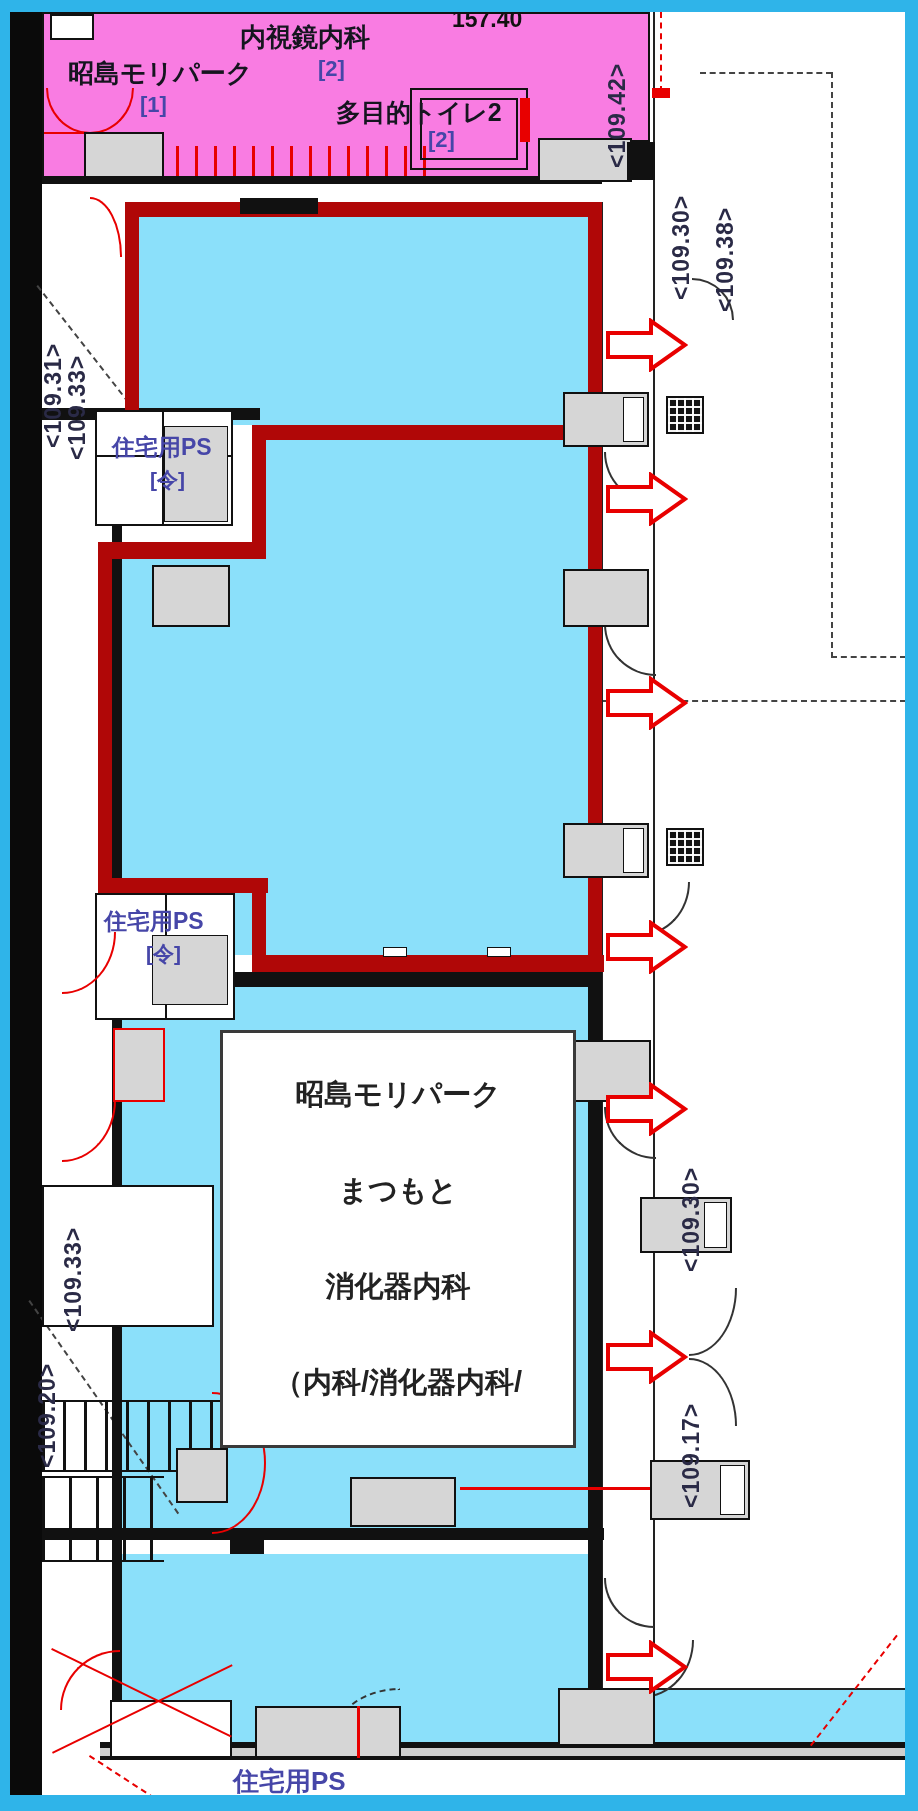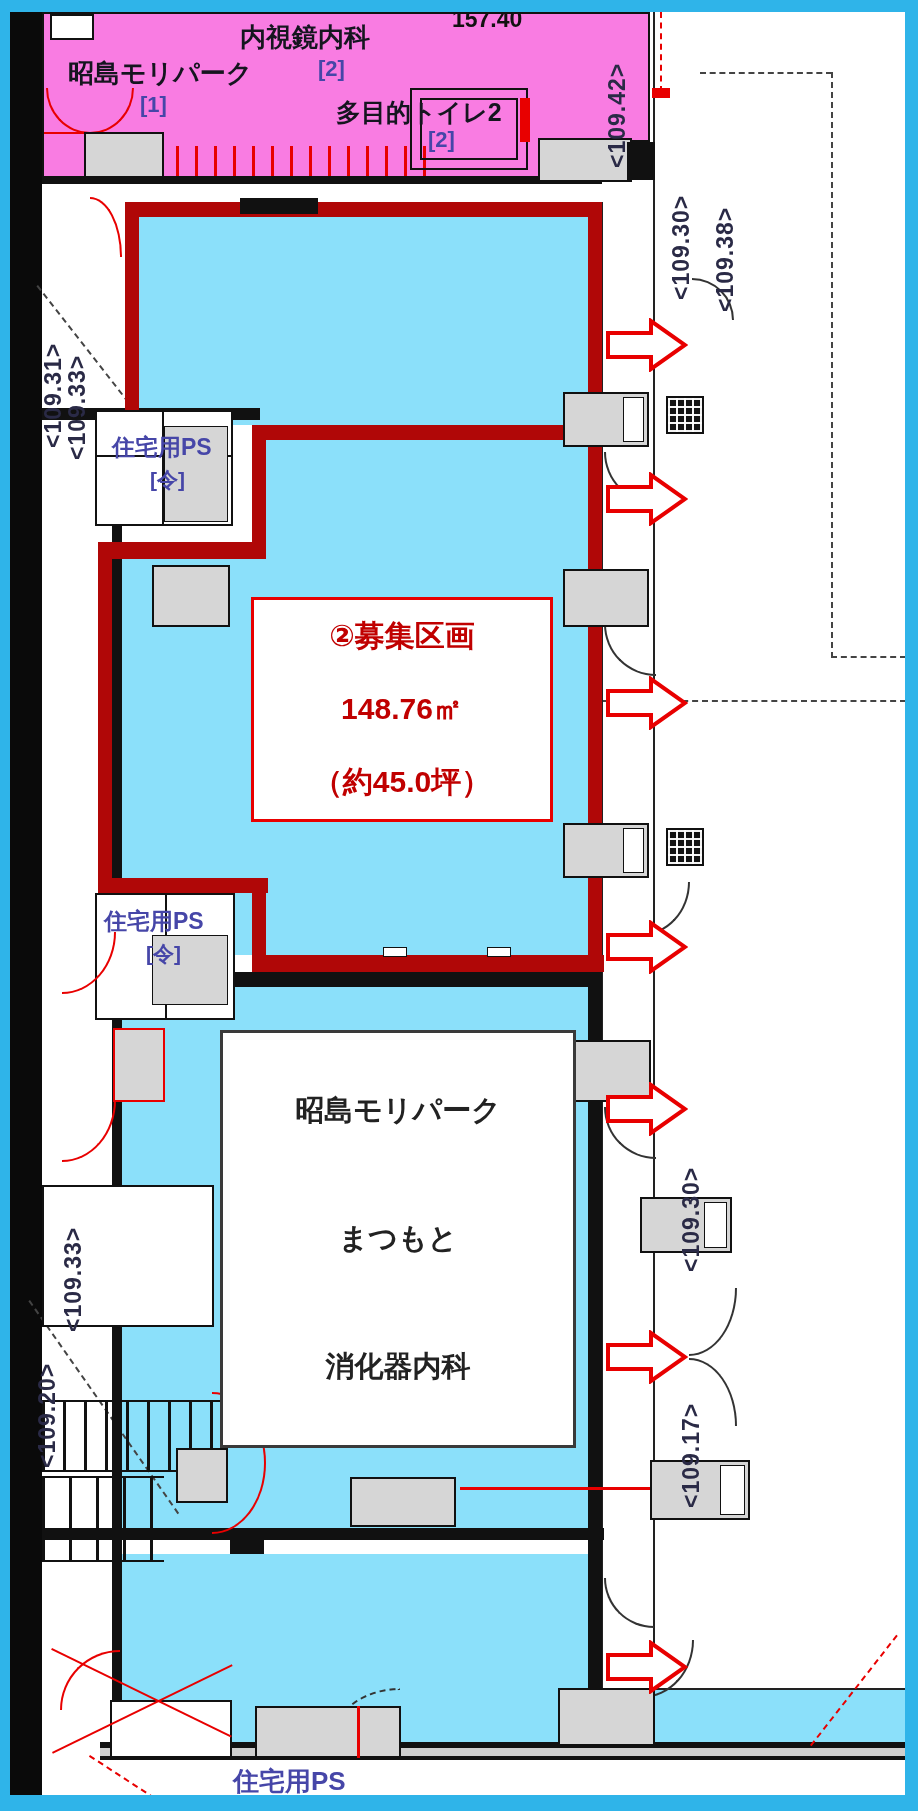--- a/index.html
+++ b/index.html
@@ -108,29 +108,25 @@
   <div class="abs bar" style="left:98px;top:542px;width:14px;height:351px"></div>
   <div class="abs bar" style="left:588px;top:440px;width:14px;height:132px"></div>
   <div class="abs bar" style="left:588px;top:622px;width:14px;height:348px"></div>
   <div class="abs bar" style="left:98px;top:878px;width:170px;height:15px"></div>
   <div class="abs bar" style="left:252px;top:878px;width:14px;height:94px"></div>
   <div class="abs bar" style="left:252px;top:955px;width:352px;height:17px"></div>
   <div class="abs wall" style="left:240px;top:198px;width:78px;height:16px;z-index:6"></div>
   <div class="abs wbox" style="left:383px;top:947px;width:24px;height:10px;z-index:6;border-width:1.5px"></div>
   <div class="abs wbox" style="left:487px;top:947px;width:24px;height:10px;z-index:6;border-width:1.5px"></div>
 
-  <div class="abs lbox rbox" style="left:251px;top:597px;width:302px;height:225px">
-    <div>②募集区画</div>
-    <div>148.76㎡</div>
-    <div>（約45.0坪）</div>
-  </div>
   <div class="abs lbox kbox" style="left:220px;top:1030px;width:356px;height:418px;padding:14px 20px">
     <div>昭島モリパーク</div>
     <div>まつもと</div>
     <div>消化器内科</div>
+    <div>（内科/消化器内科/</div>
   </div>
 
   <div class="abs wbox" style="left:95px;top:410px;width:138px;height:116px;z-index:5"></div>
   <div class="abs wline" style="left:162px;top:410px;width:2px;height:116px"></div>
   <div class="abs wline" style="left:95px;top:455px;width:138px;height:2px"></div>
   <div class="abs mod" style="left:164px;top:426px;width:64px;height:96px;border-width:1.5px"></div>
   <div class="abs ps" style="left:112px;top:432px">住宅用PS</div>
   <div class="abs ps" style="left:150px;top:466px;font-size:21px">[令]</div>
   <div class="abs wbox" style="left:95px;top:893px;width:140px;height:127px;z-index:5"></div>
   <div class="abs wline" style="left:165px;top:893px;width:2px;height:127px"></div>

